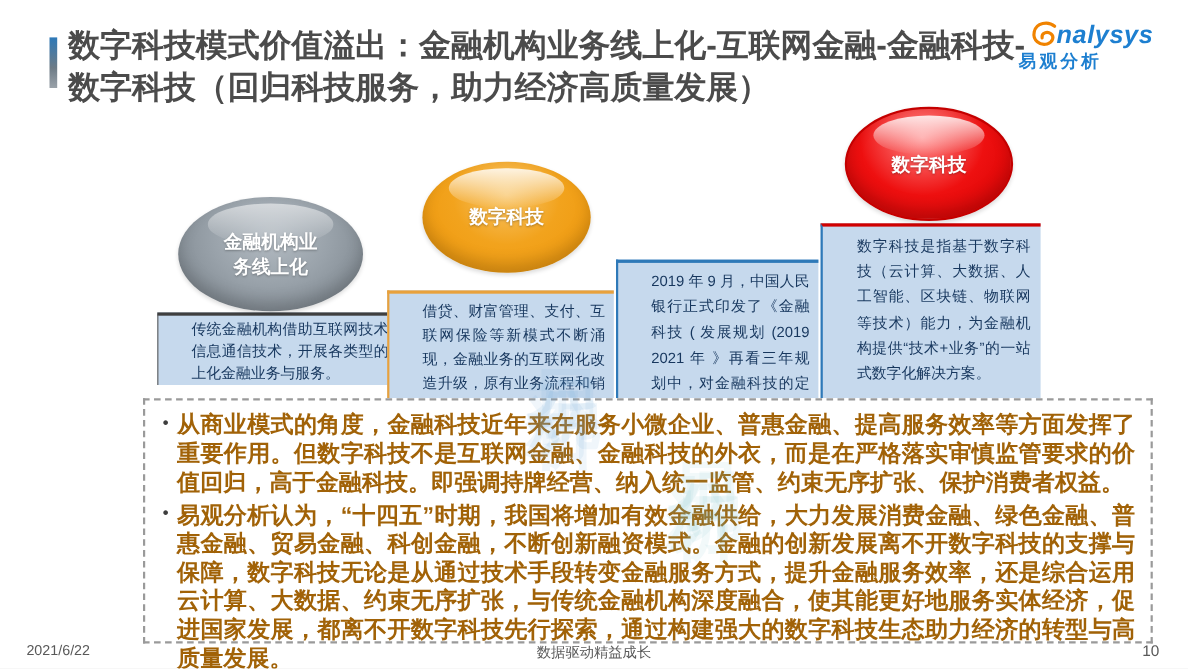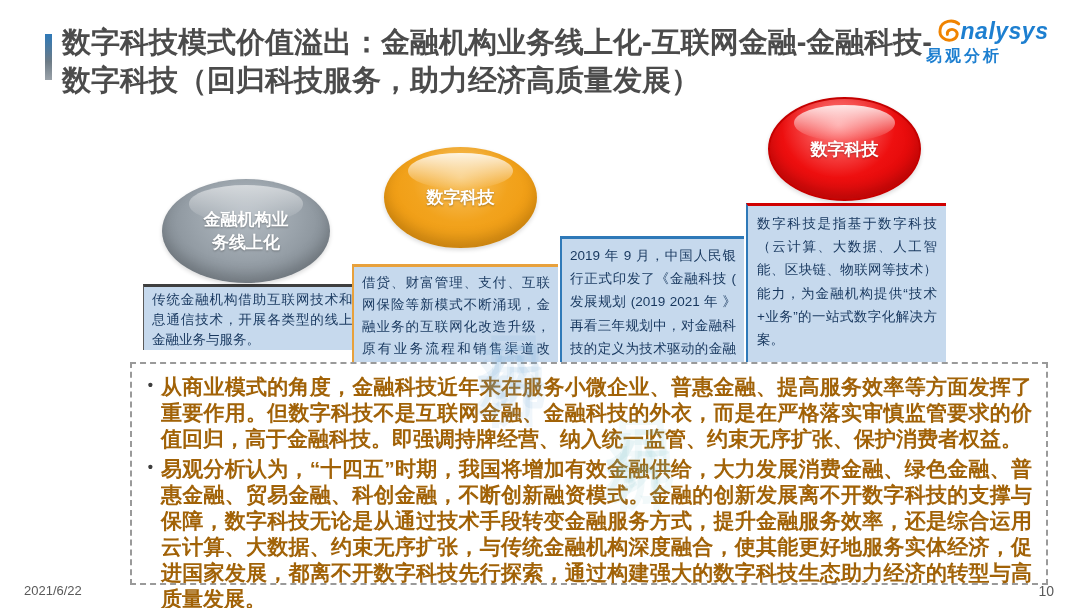--- a/index.html
+++ b/index.html
@@ -10,21 +10,21 @@
   
   .accent-bar{position:absolute;left:45px;top:34px;width:7px;height:46px;
     background:linear-gradient(to bottom,#2e79b8 0%,#6d7b86 60%,#9aa2a9 100%);}
   .title{position:absolute;left:62px;top:24px;width:880px;margin:0;
     font-size:29px;font-weight:bold;color:#4b4b4b;line-height:1.30;letter-spacing:0px;}
   .logo{position:absolute;right:22px;top:18px;width:132px;text-align:left;}
   .logo-row{display:flex;align-items:center;justify-content:center;}
   .logo-en{font-size:23px;font-weight:bold;font-style:italic;color:#1d7fd0;letter-spacing:0.5px;}
   .logo-cn{font-size:16px;font-weight:bold;color:#1d7fd0;letter-spacing:3px;margin-top:1px;}
   
-  .step{position:absolute;background:#c6d9ed;z-index:1;box-sizing:border-box;}
+  .step{position:absolute;background:#c6d9ed;z-index:1;box-sizing:border-box;padding-left:22px;}
   .step p{margin:0;font-size:13.5px;color:#17375e;text-align:justify;font-weight:500;}
   .s1{left:143px;top:284px;width:232px;height:66px;border-top:3px solid #3f3f3f;border-left:1px solid #5a5a5a;}
   .s1 p{padding:3px 8px;line-height:1.48;}
   .s2{left:352px;top:264px;width:206px;height:98px;border-top:3px solid #e8a13c;border-left:2px solid #e8a13c;}
   .s2 p{padding:5px 8px;line-height:1.62;}
   .s3{left:560px;top:236px;width:184px;height:126px;border-top:3px solid #2e79b8;border-left:2px solid #2e79b8;}
   .s3 p{padding:5px 8px;line-height:1.72;}
   .s4{left:746px;top:203px;width:200px;height:159px;border-top:3px solid #d00000;border-left:2px solid #2e79b8;}
   .s4 p{padding:6px 9px;line-height:1.72;}
   
@@ -111,15 +111,16 @@
     <div class="bullet">
       <span class="dot">•</span>
       <p>易观分析认为，“十四五”时期，我国将增加有效金融供给，大力发展消费金融、绿色金融、普惠金融、贸易金融、科创金融，不断创新融资模式。金融的创新发展离不开数字科技的支撑与保障，数字科技无论是从通过技术手段转变金融服务方式，提升金融服务效率，还是综合运用云计算、大数据、约束无序扩张，与传统金融机构深度融合，使其能更好地服务实体经济，促进国家发展，都离不开数字科技先行探索，通过构建强大的数字科技生态助力经济的转型与高质量发展。</p>
     </div>
   </div>
 
   <div class="wm wm1">易观分析</div>
   <div class="wm wm2">易观分析</div>
 
   <span class="footer-date">2021/6/22</span>
+  <span class="footer-slogan">数据驱动精益成长</span>
   <span class="footer-page">10</span>
 
 </div>
 
 </body></html>

